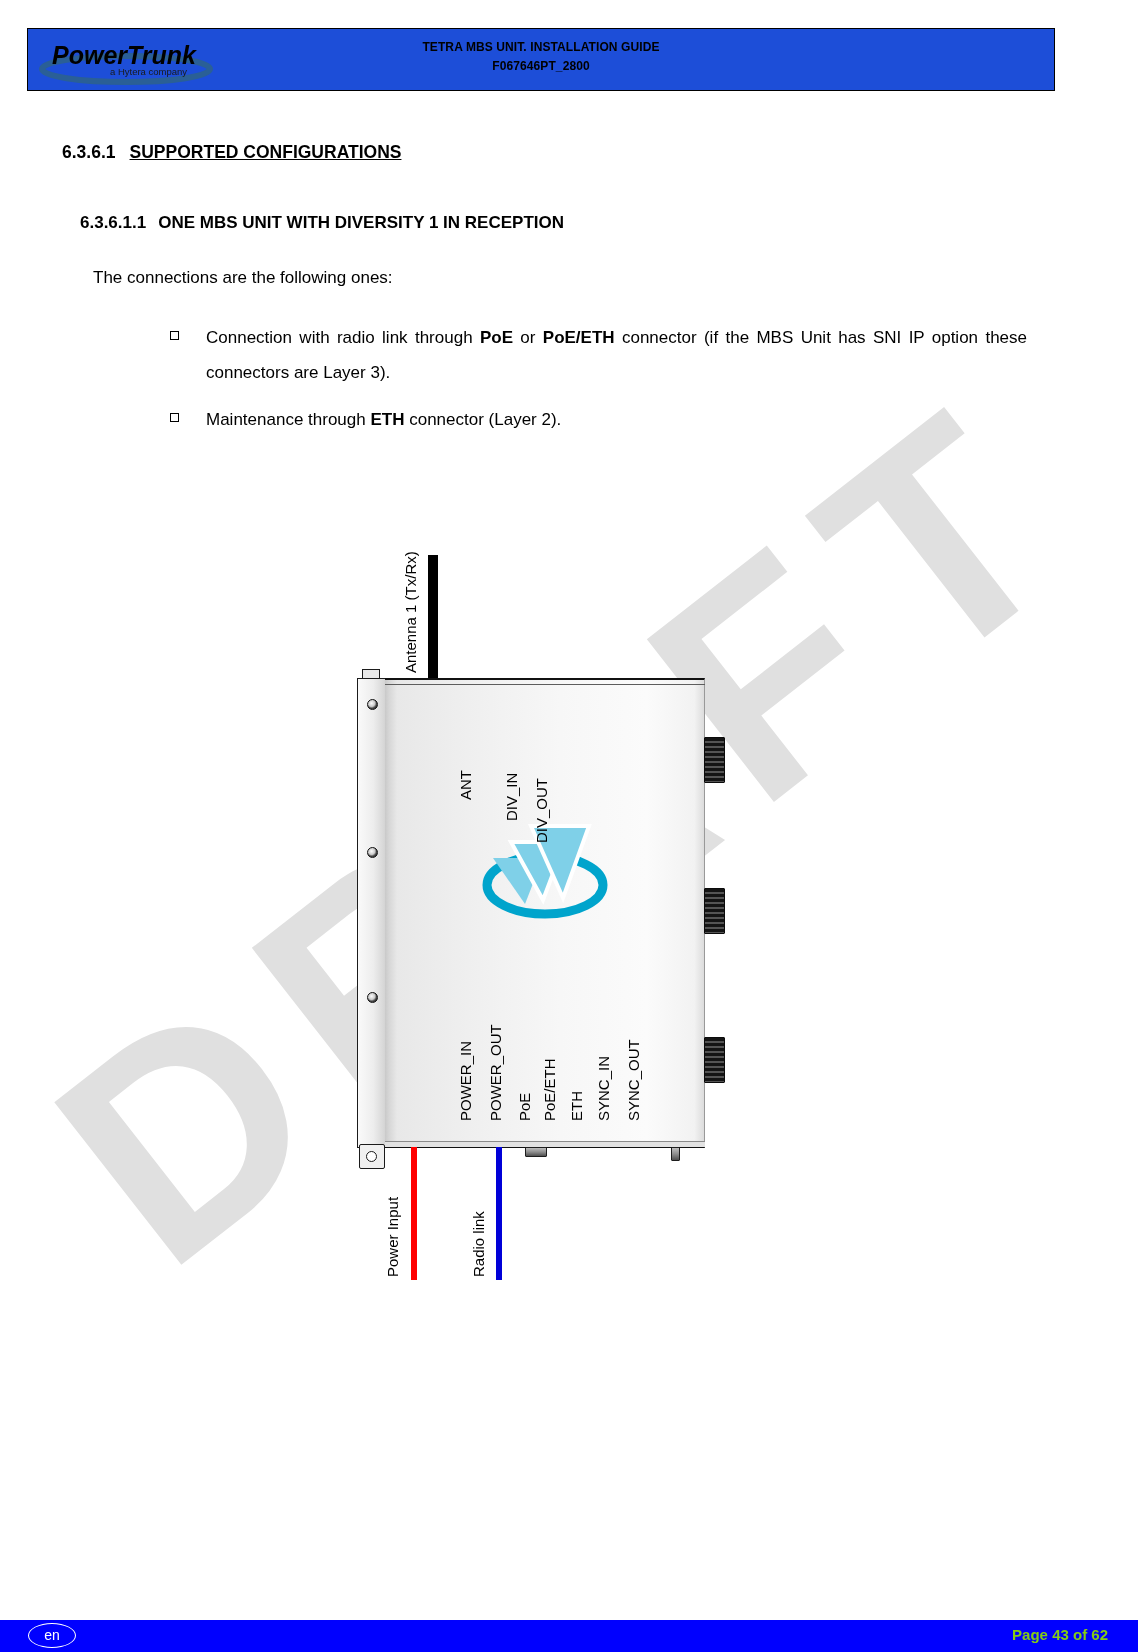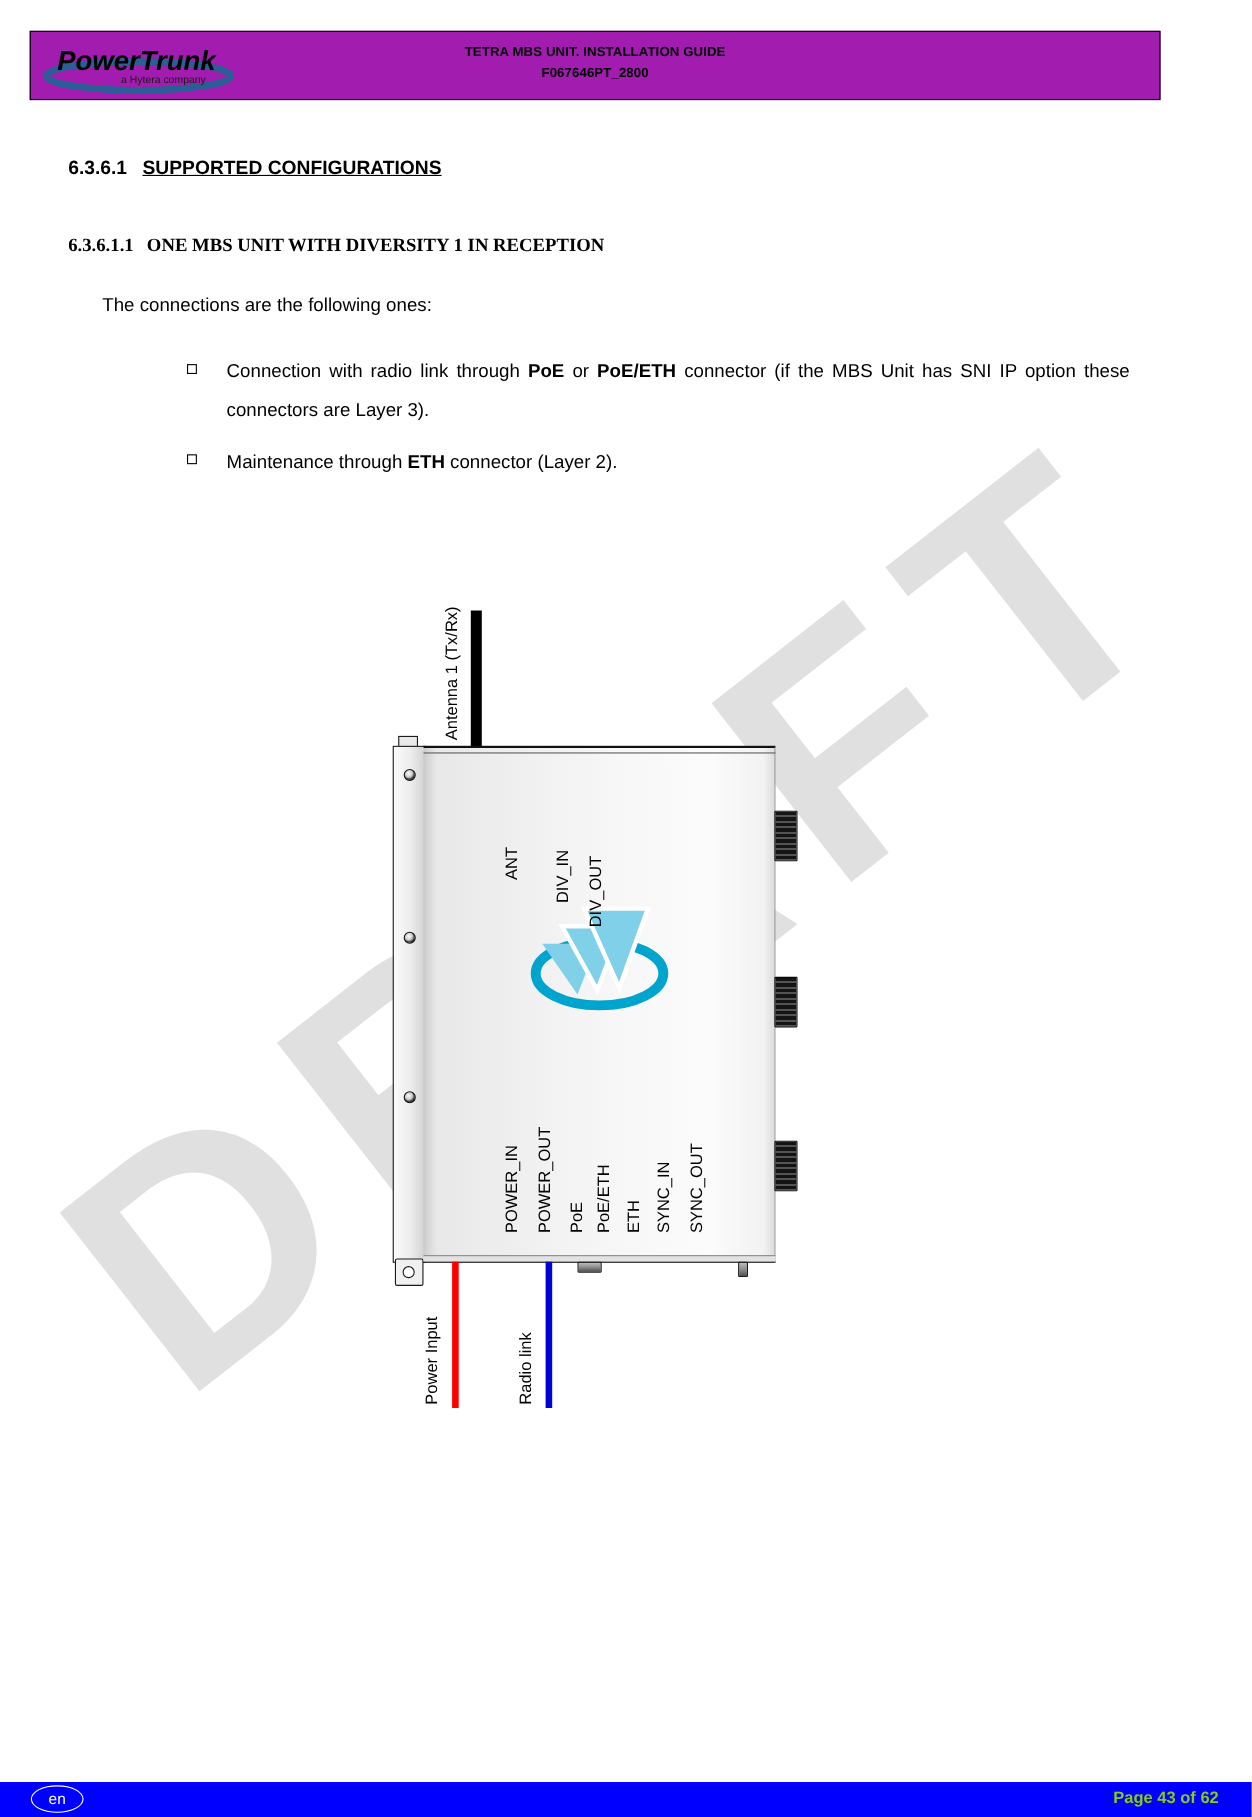--- a/index.html
+++ b/index.html
@@ -41,21 +41,21 @@
   
   #header {
     position: absolute;
     left: 27px;
     top: 28px;
     width: 1028px;
     height: 63px;
     border: 1.5px solid #000;
     box-sizing: border-box;
     z-index: 3;
-    background: #a21caf;
+    background: #1d4ed8;
   }
   #logo {
     position: absolute;
     left: 10px;
     top: 4px;
     width: 175px;
     height: 56px;
   }
   #header-title {
     position: absolute;
@@ -82,24 +82,23 @@
     white-space: nowrap;
   }
   #sec-6361 {
     left: 62px;
     top: 142px;
     font-size: 17.5px;
   }
   #sec-6361 .num { margin-right: 14px; }
   #sec-6361 .ttl { text-decoration: underline; text-align: right; }
   #sec-63611 {
-    left: 62px;
+    left: 80px;
     top: 213px;
     font-size: 17px;
-    font-family: Liberation Serif, serif;
   }
   #sec-63611 .num { margin-right: 12px; }
 
   #intro {
     position: absolute;
     left: 93px;
     top: 268px;
     font-size: 17px;
   }
 

